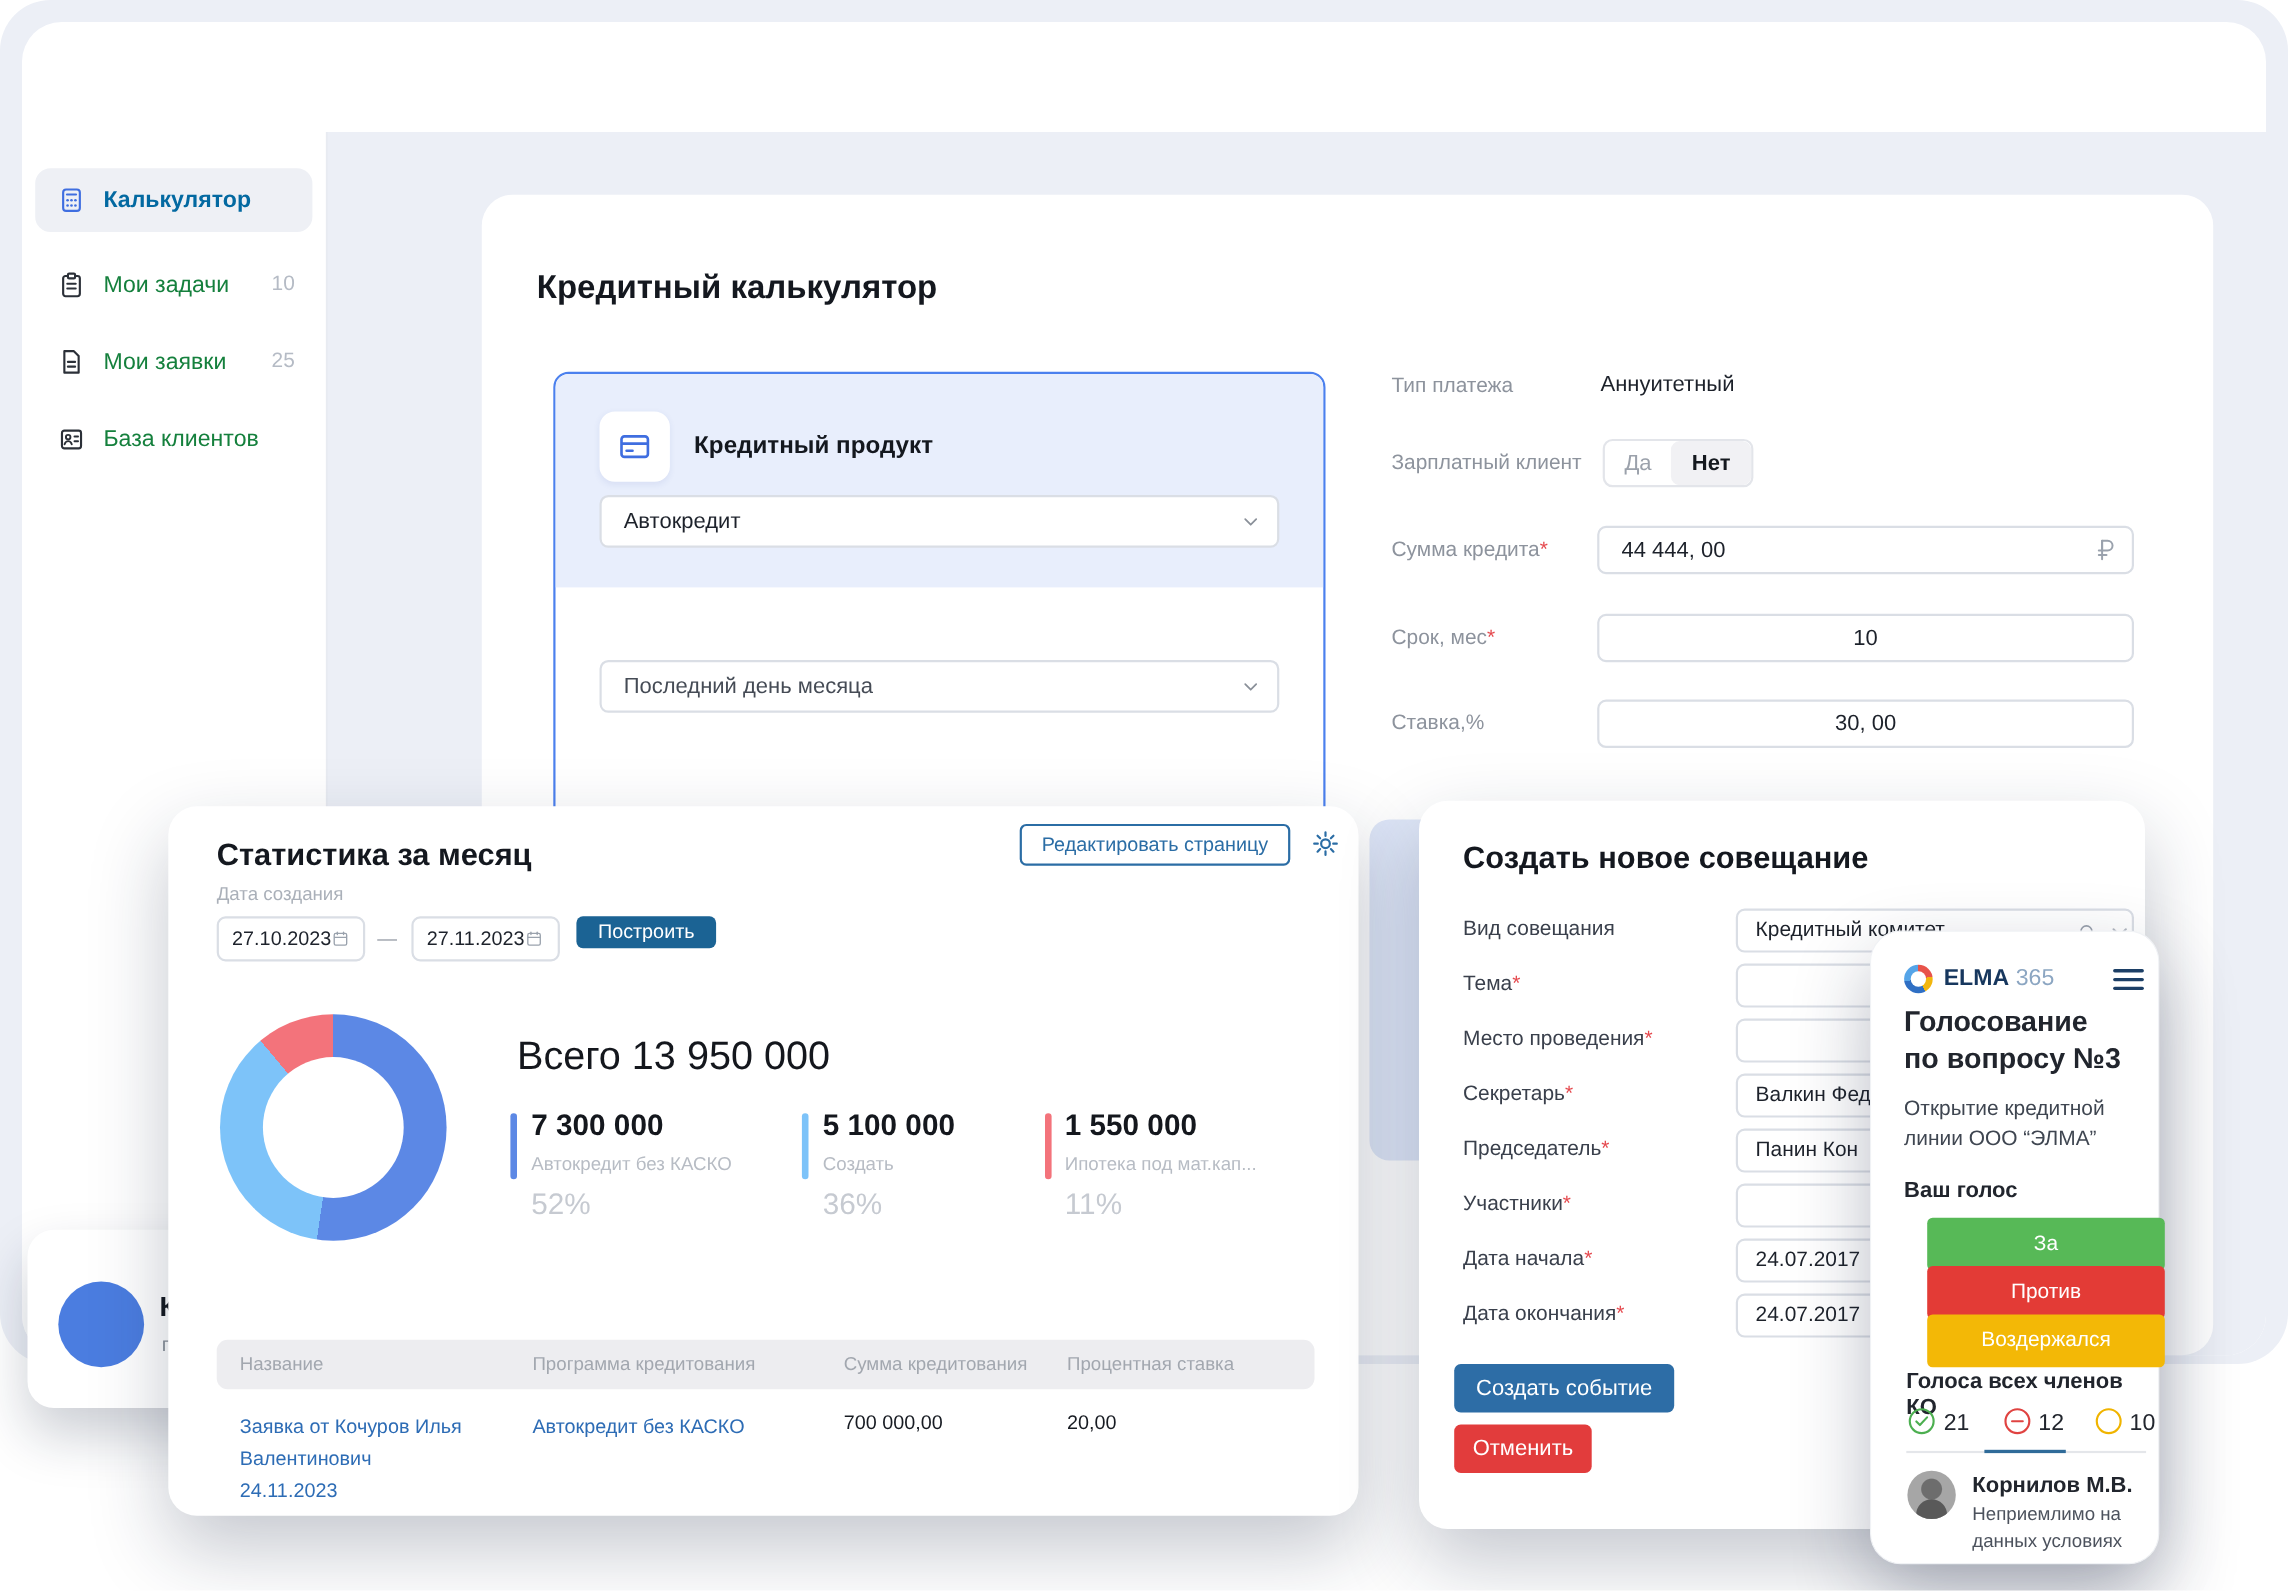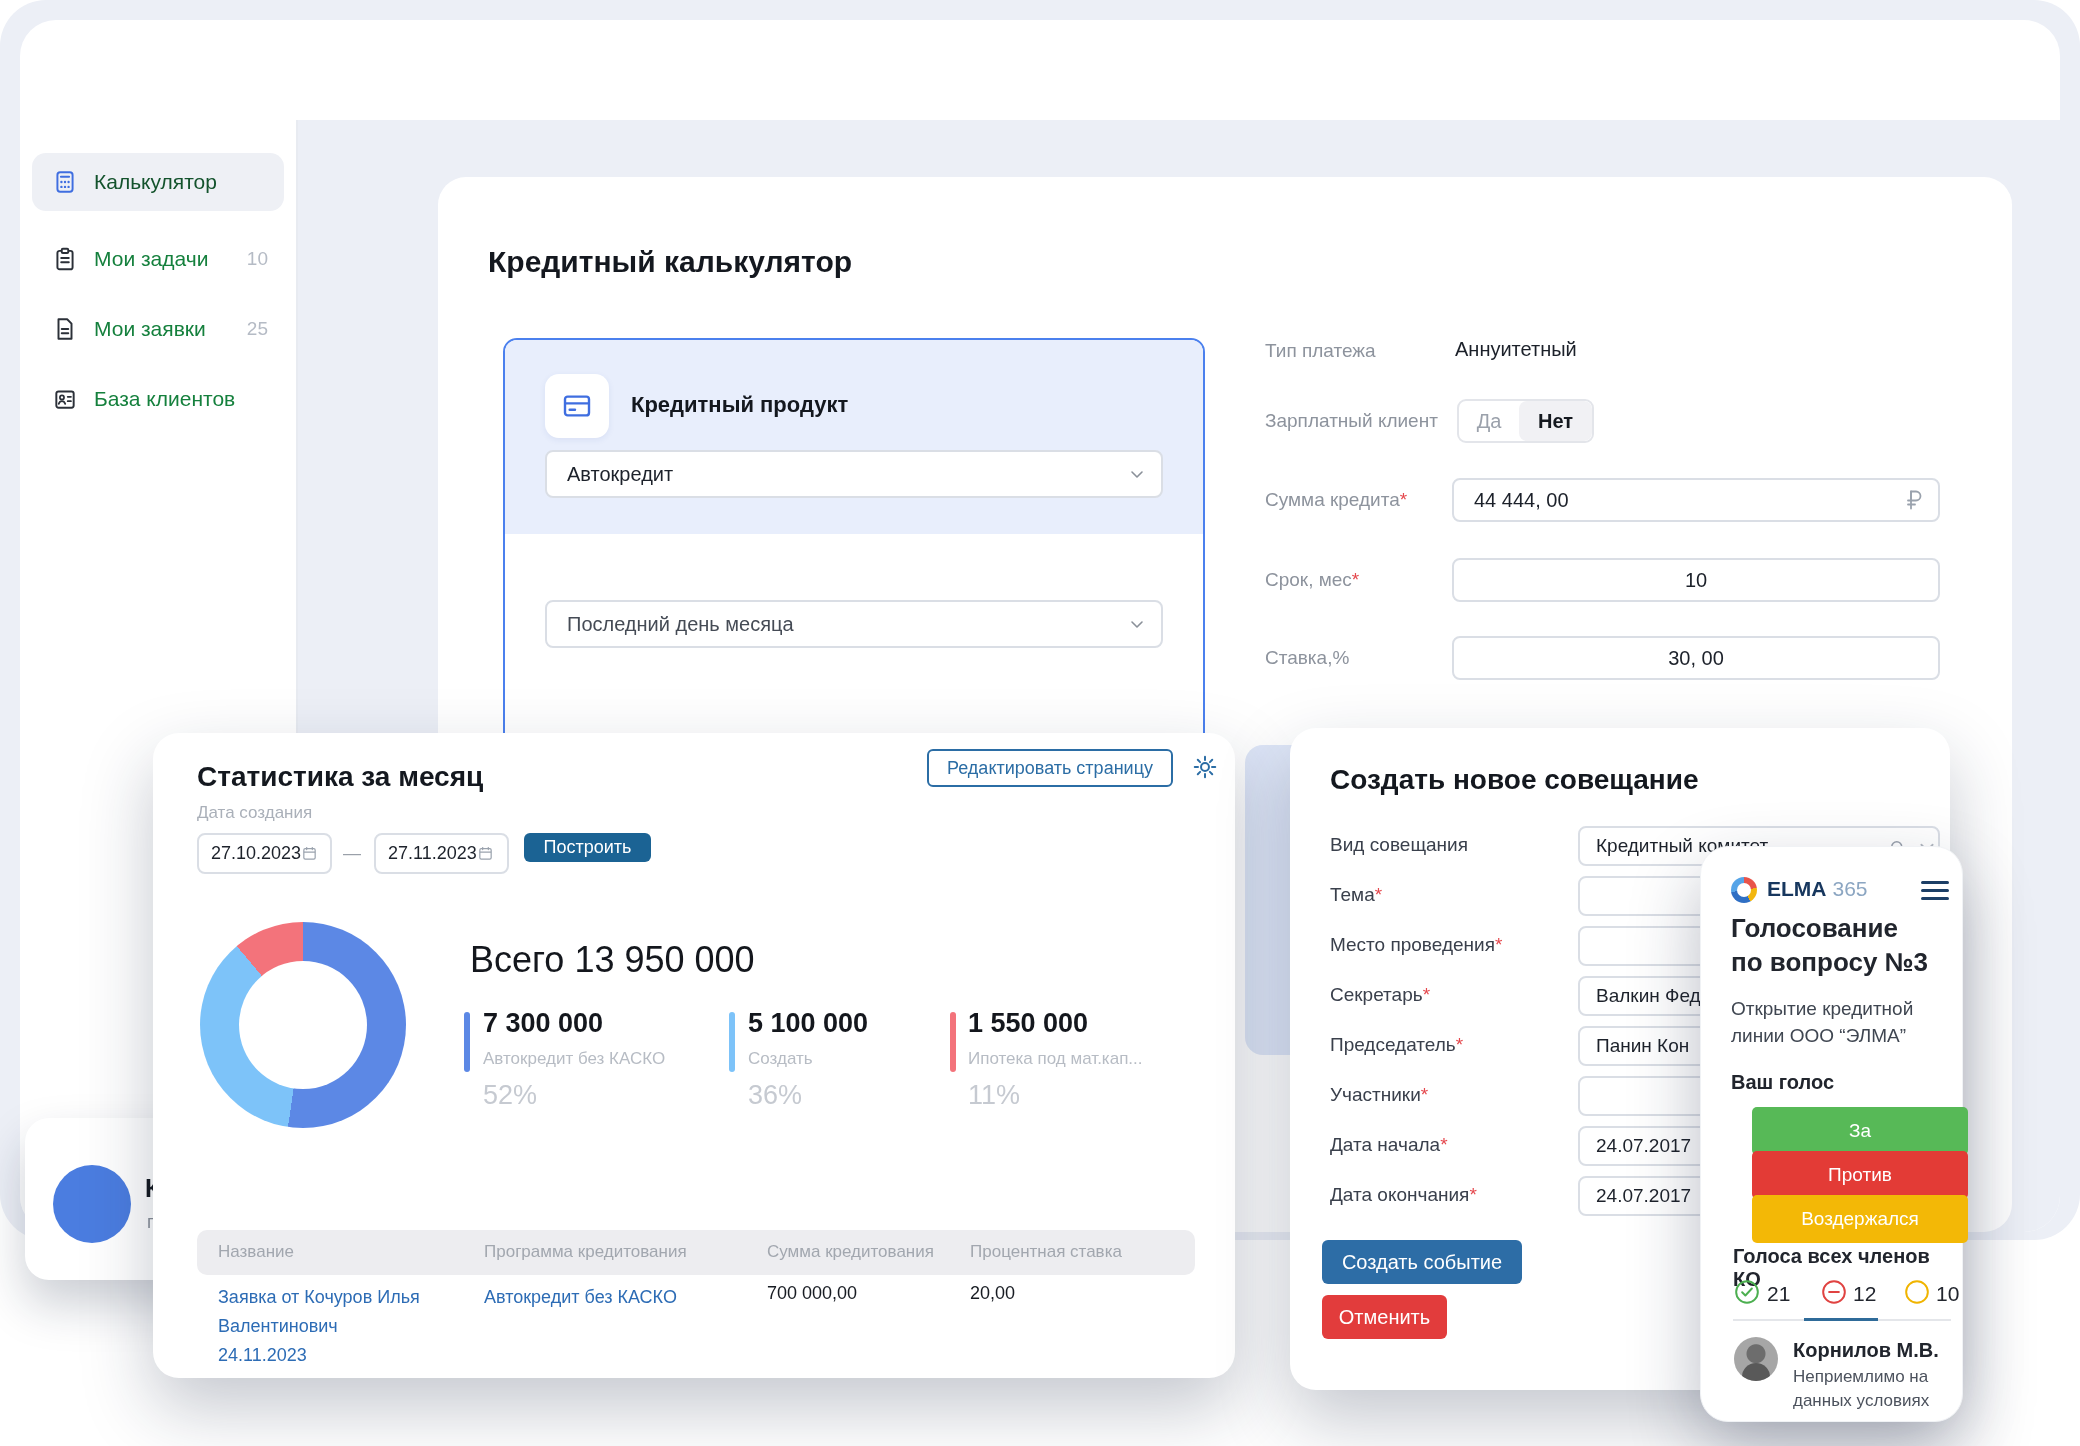--- a/index.html
+++ b/index.html
@@ -14,21 +14,21 @@
   .bell-btn{position:absolute;left:1948px;top:18px;width:64px;height:64px;border-radius:18px;background:#edf3fb;
             display:flex;align-items:center;justify-content:center;cursor:pointer;}
   .main-bg{position:absolute;left:297px;top:120px;width:1763px;height:1112px;background:#eceff6;
            border-radius:0 0 36px 0;z-index:2;}
   .sidebar{position:absolute;left:20px;top:120px;width:276px;height:1112px;background:#fff;
            border-right:2px solid #e8ebf1;border-radius:0 0 0 36px;z-index:3;}
   .side-item{position:absolute;left:12px;width:252px;height:58px;display:flex;align-items:center;cursor:pointer;}
   .side-item.active{background:#eef0f5;border-radius:14px;}
   .side-item .s-ic{width:26px;height:26px;margin-left:20px;flex:0 0 26px;}
   .side-item .s-label{margin-left:16px;font-size:21px;color:#15803d;}
-  .side-item.active .s-label{color:#14532d;font-weight:400;}
+  .side-item.active .s-label{color:#0369a1;font-weight:700;}
   .side-item .s-count{margin-left:auto;margin-right:16px;font-size:19px;color:#b5bbc5;}
   .side-item .s-count:empty{display:none;}
   
   .calc-card{position:absolute;left:438px;top:177px;width:1574px;height:1055px;background:#fff;border-radius:28px;z-index:4;}
   .calc-title{position:absolute;left:50px;top:68px;font-size:30px;font-weight:700;color:#14181f;}
   .product-card{position:absolute;left:65px;top:161px;width:702px;height:712px;border:2px solid #4b80ee;
                 border-radius:14px;background:#fff;overflow:hidden;box-sizing:border-box;}
   .product-top{position:absolute;left:0;top:0;width:100%;height:194px;background:#e8eefc;}
   .icon-tile{position:absolute;left:40px;top:34px;width:64px;height:64px;background:#fff;border-radius:14px;
              display:flex;align-items:center;justify-content:center;box-shadow:0 2px 6px rgba(40,70,150,.08);}
@@ -71,21 +71,21 @@
              color:#fff;font-size:18px;display:flex;align-items:center;justify-content:center;cursor:pointer;}
   .donut{position:absolute;left:47px;top:189px;width:206px;height:206px;border-radius:50%;}
   .donut-hole{position:absolute;left:39px;top:39px;width:128px;height:128px;border-radius:50%;background:#fff;}
   .total{position:absolute;left:317px;top:206px;font-size:36px;font-weight:500;color:#14171d;}
   .stat-bar{position:absolute;width:6px;height:60px;border-radius:3px;top:279px;}
   .sb1{left:311px}.sb2{left:576px}.sb3{left:797px}
   .stat-num{position:absolute;top:275px;font-size:27px;font-weight:600;color:#14171d;}
   .stat-name{position:absolute;top:316px;font-size:17px;color:#b7bcc4;white-space:nowrap;}
   .stat-pct{position:absolute;top:347px;font-size:27px;color:#c6cad1;}
   .sc1{left:330px}.sc2{left:595px}.sc3{left:815px}
-  .tbl-head{position:absolute;left:44px;top:485px;width:998px;height:45px;background:#ededf0;border-radius:10px;margin-top:12px;}
+  .tbl-head{position:absolute;left:44px;top:485px;width:998px;height:45px;background:#ededf0;border-radius:10px;}
   .th{position:absolute;top:12px;font-size:17px;color:#a2a7af;}
   .th1{left:21px}.th2{left:287px}.th3{left:570px}.th4{left:773px}
   .td{position:absolute;top:550px;font-size:18px;}
   .td-link{color:#2d6cb5;cursor:pointer;line-height:29px;}
   .td1{left:65px}.td2{left:331px}.td3{left:614px;color:#171b22}.td4{left:817px;color:#171b22}
   
   .peek-card{position:absolute;left:25px;top:1118px;width:270px;height:162px;background:#fff;border-radius:24px;
              box-shadow:0 24px 48px rgba(20,30,60,.22);z-index:5;}
   .peek-avatar{position:absolute;left:28px;top:47px;width:78px;height:78px;border-radius:50%;background:#4b7de0;}
   .peek-title{position:absolute;left:120px;top:56px;font-size:25px;font-weight:700;color:#14181f;}

